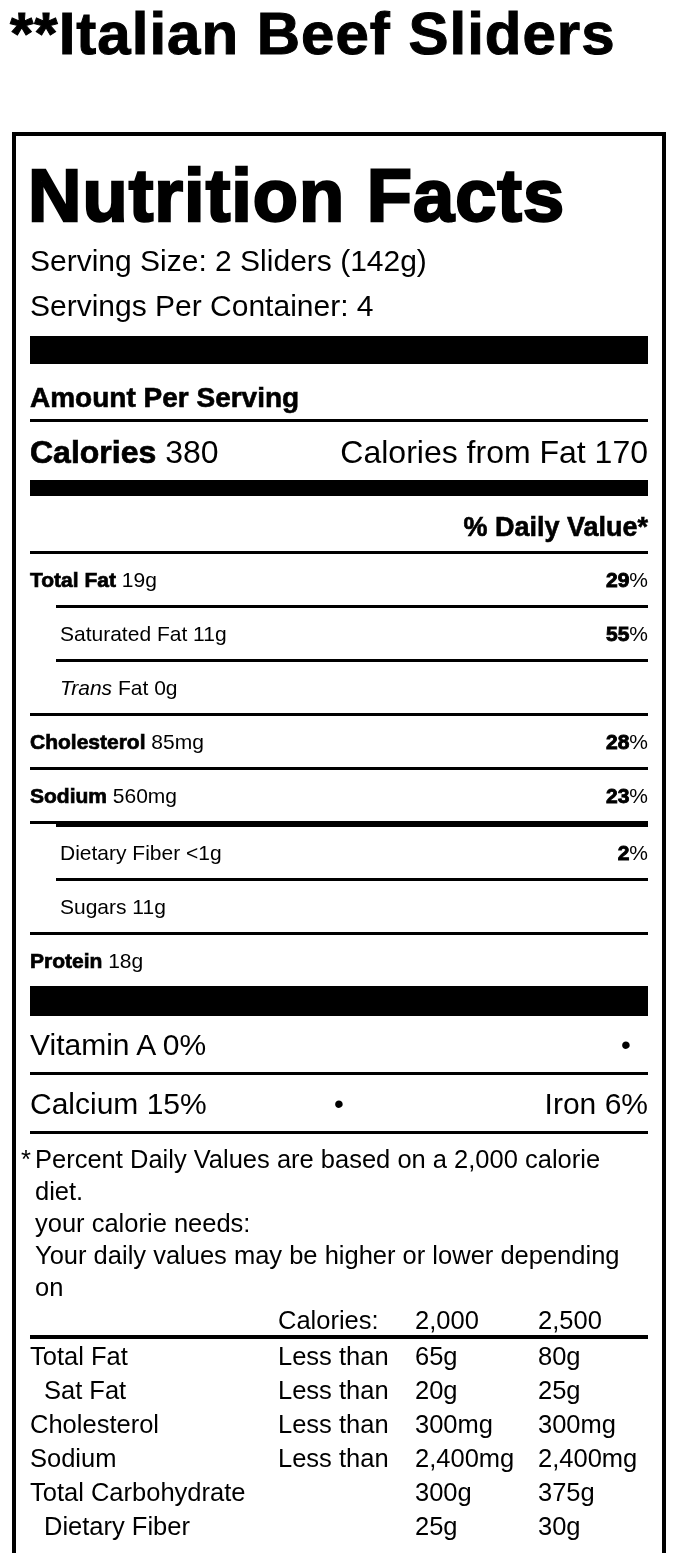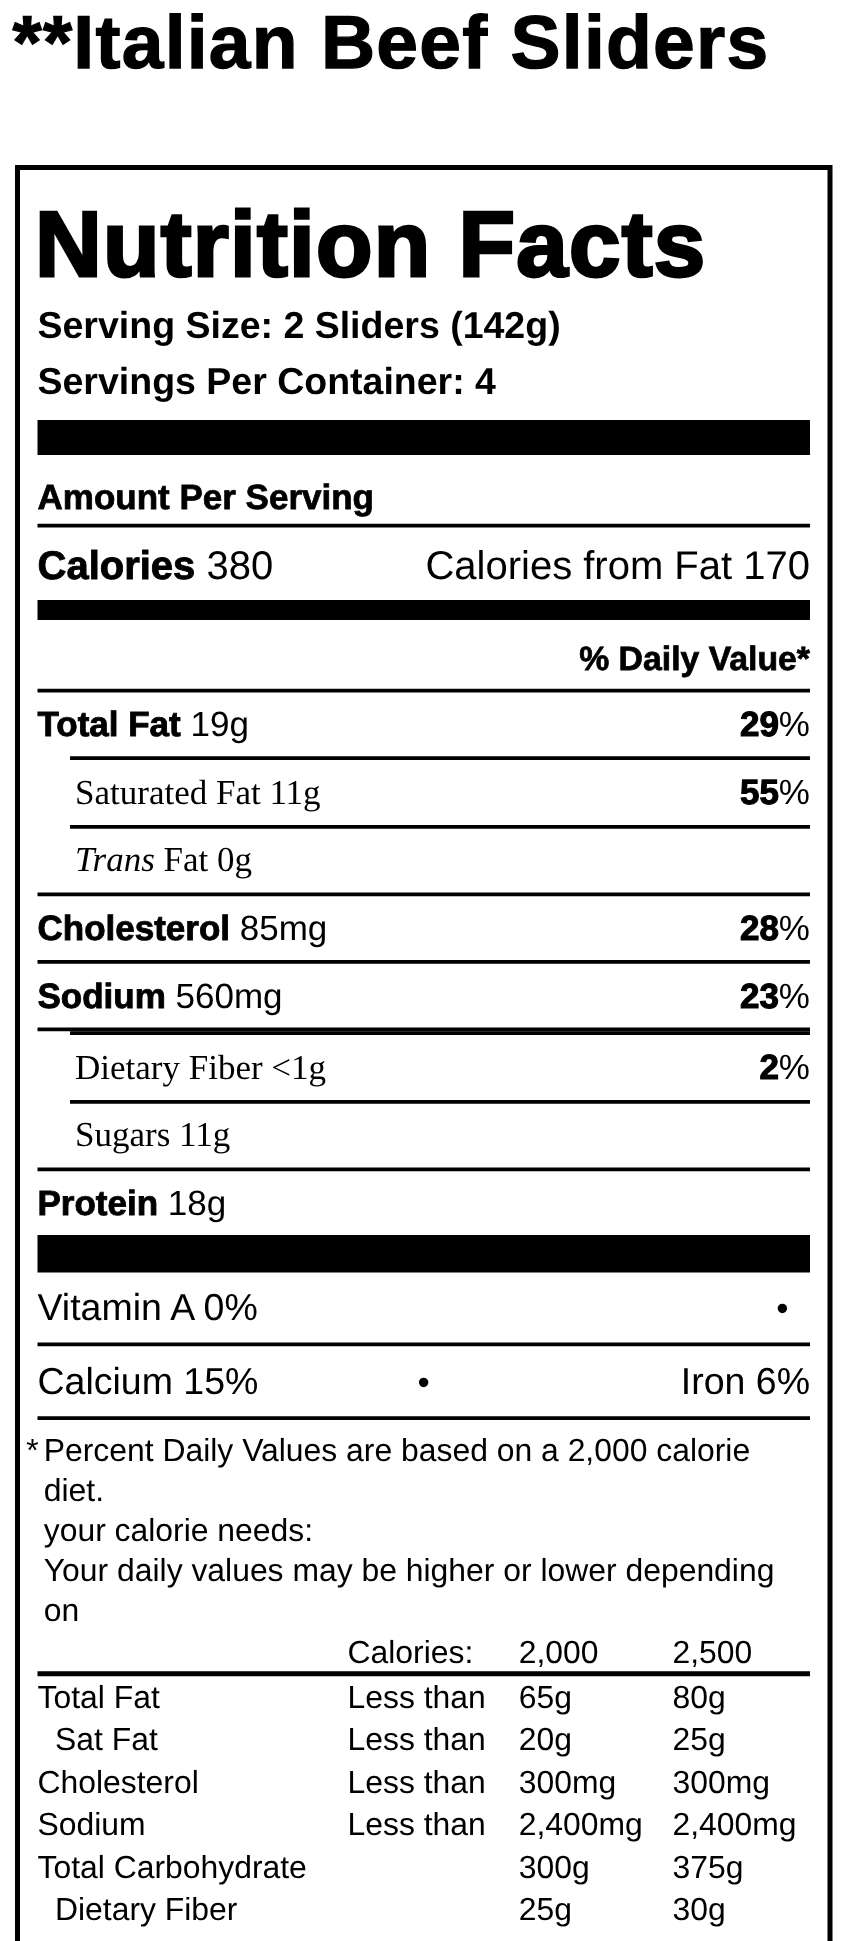--- a/index.html
+++ b/index.html
@@ -19,36 +19,36 @@
     width:654px;margin:67px 0 0 12px;
     border:4.5px solid #000;
     padding:4px 14px 10px 14px;
     background:#fff;
   }
   .nf-heading{
     font-size:74px;font-weight:700;line-height:80px;
     letter-spacing:1px;margin:16px 0 2px -2px;white-space:nowrap;
     -webkit-text-stroke:2.4px #000;
   }
-  .ss{font-size:30px;line-height:45px;font-weight:bold;}
+  .ss{font-size:30px;line-height:45px;}
   .bar{background:#000;}
   .bar-1{height:28px;margin-top:8px;}
   .bar-2{height:16px;}
   .bar-3{height:30px;}
   .rule{height:3px;background:#000;}
   .rule.ind{margin-left:26px;}
   .thick{height:4px;background:#000;}
   .aps{font-size:28px;font-weight:700;line-height:32px;padding:18px 0 0;-webkit-text-stroke:0.6px #000;}
   .aps-rule{margin-top:5px;}
   .cal-row{display:flex;justify-content:space-between;align-items:baseline;font-size:32px;line-height:36px;padding:12px 0 10px;}
   .b{font-weight:700;-webkit-text-stroke:0.7px #000;}
   .i{font-style:italic;margin-top:32px;}
   .dv-head{text-align:right;font-size:27px;font-weight:700;line-height:32px;padding:15px 0 8px;-webkit-text-stroke:0.6px #000;}
-  .nrow{display:flex;justify-content:space-between;align-items:baseline;font-size:28px;line-height:38px;padding:7px 0 6px;}
-  .nname.ind{padding-left:30px;font-family:Liberation Serif, serif;}
+  .nrow{display:flex;justify-content:space-between;align-items:baseline;font-size:21px;line-height:38px;padding:7px 0 6px;}
+  .nname.ind{padding-left:30px;}
   .ndv .num{font-weight:700;-webkit-text-stroke:0.9px #000;}
   .vrow{display:flex;align-items:center;font-size:30px;line-height:38px;padding:10px 0 8px;}
   .vleft{flex:1;}
   .vdot{width:44px;text-align:center;font-size:28px;}
   .vright{flex:1;text-align:right;}
   .footnote{display:flex;padding-top:9px;margin-left:-9px;font-size:25.5px;line-height:32px;}
   .fstar{width:14px;}
   .flines{flex:1;}
   .ref{margin-top:2px;font-size:25.5px;}
   .ref-row{display:grid;grid-template-columns:248px 137px 123px 1fr;line-height:34px;}

